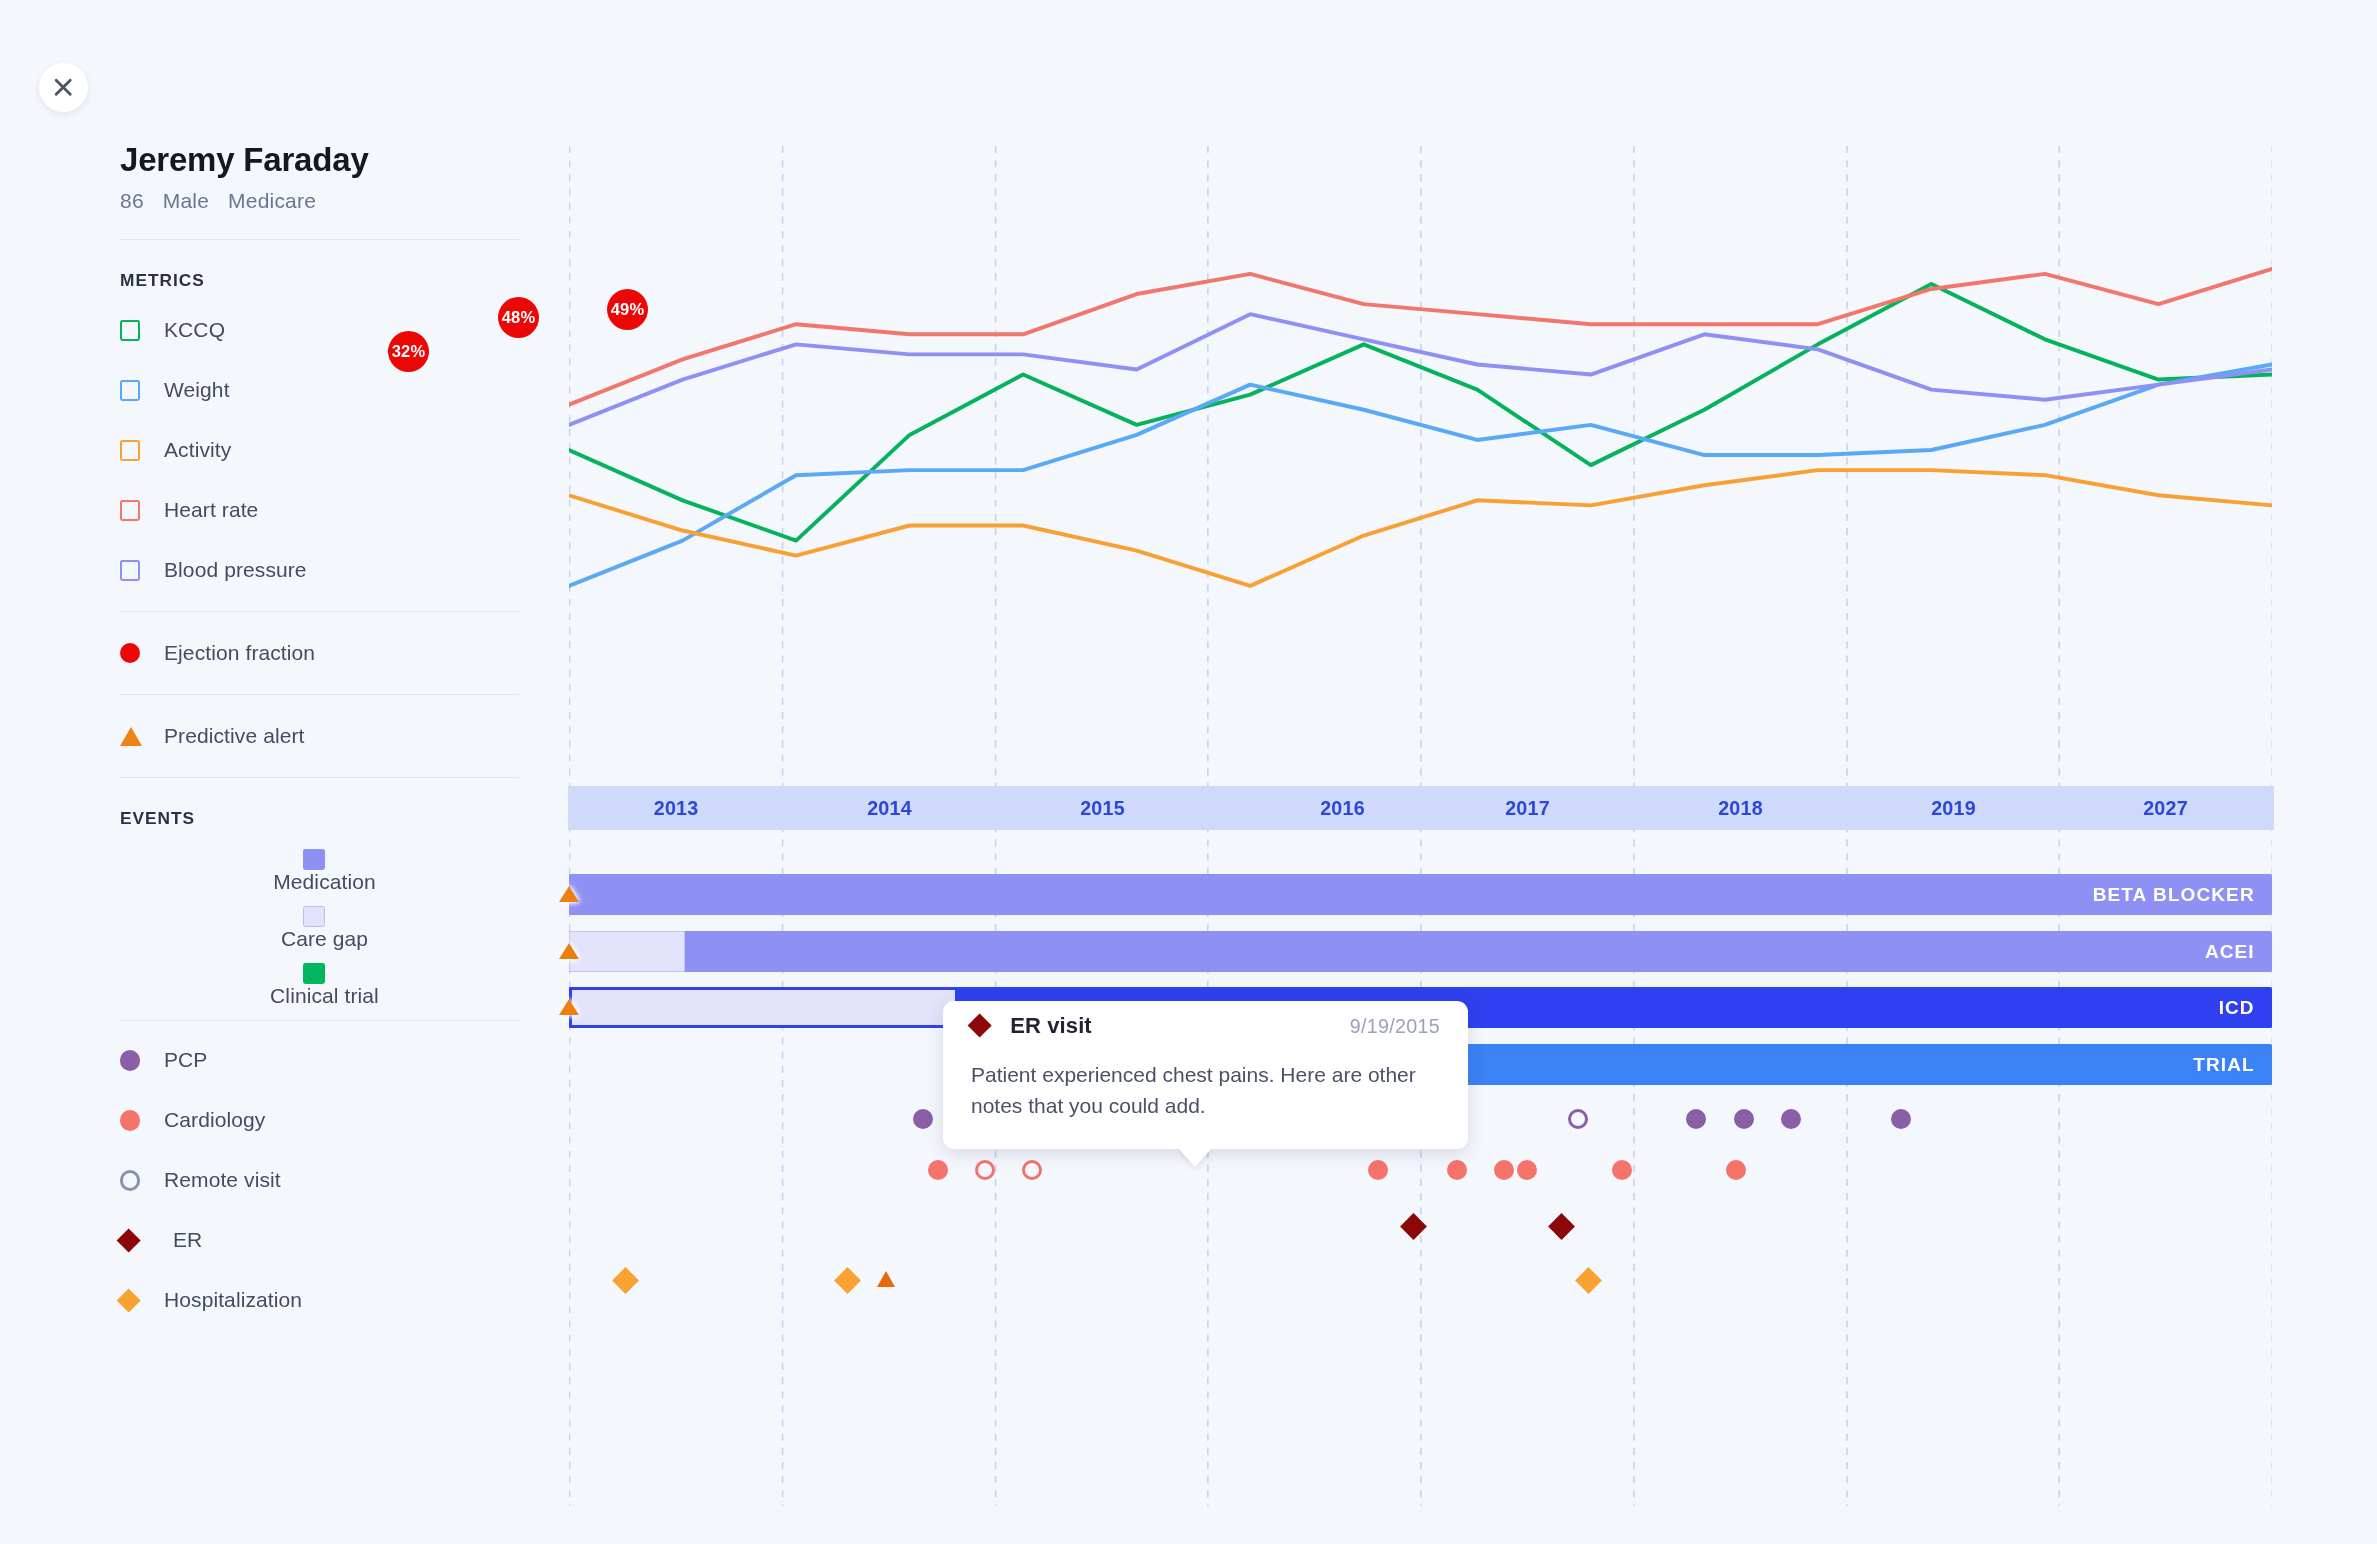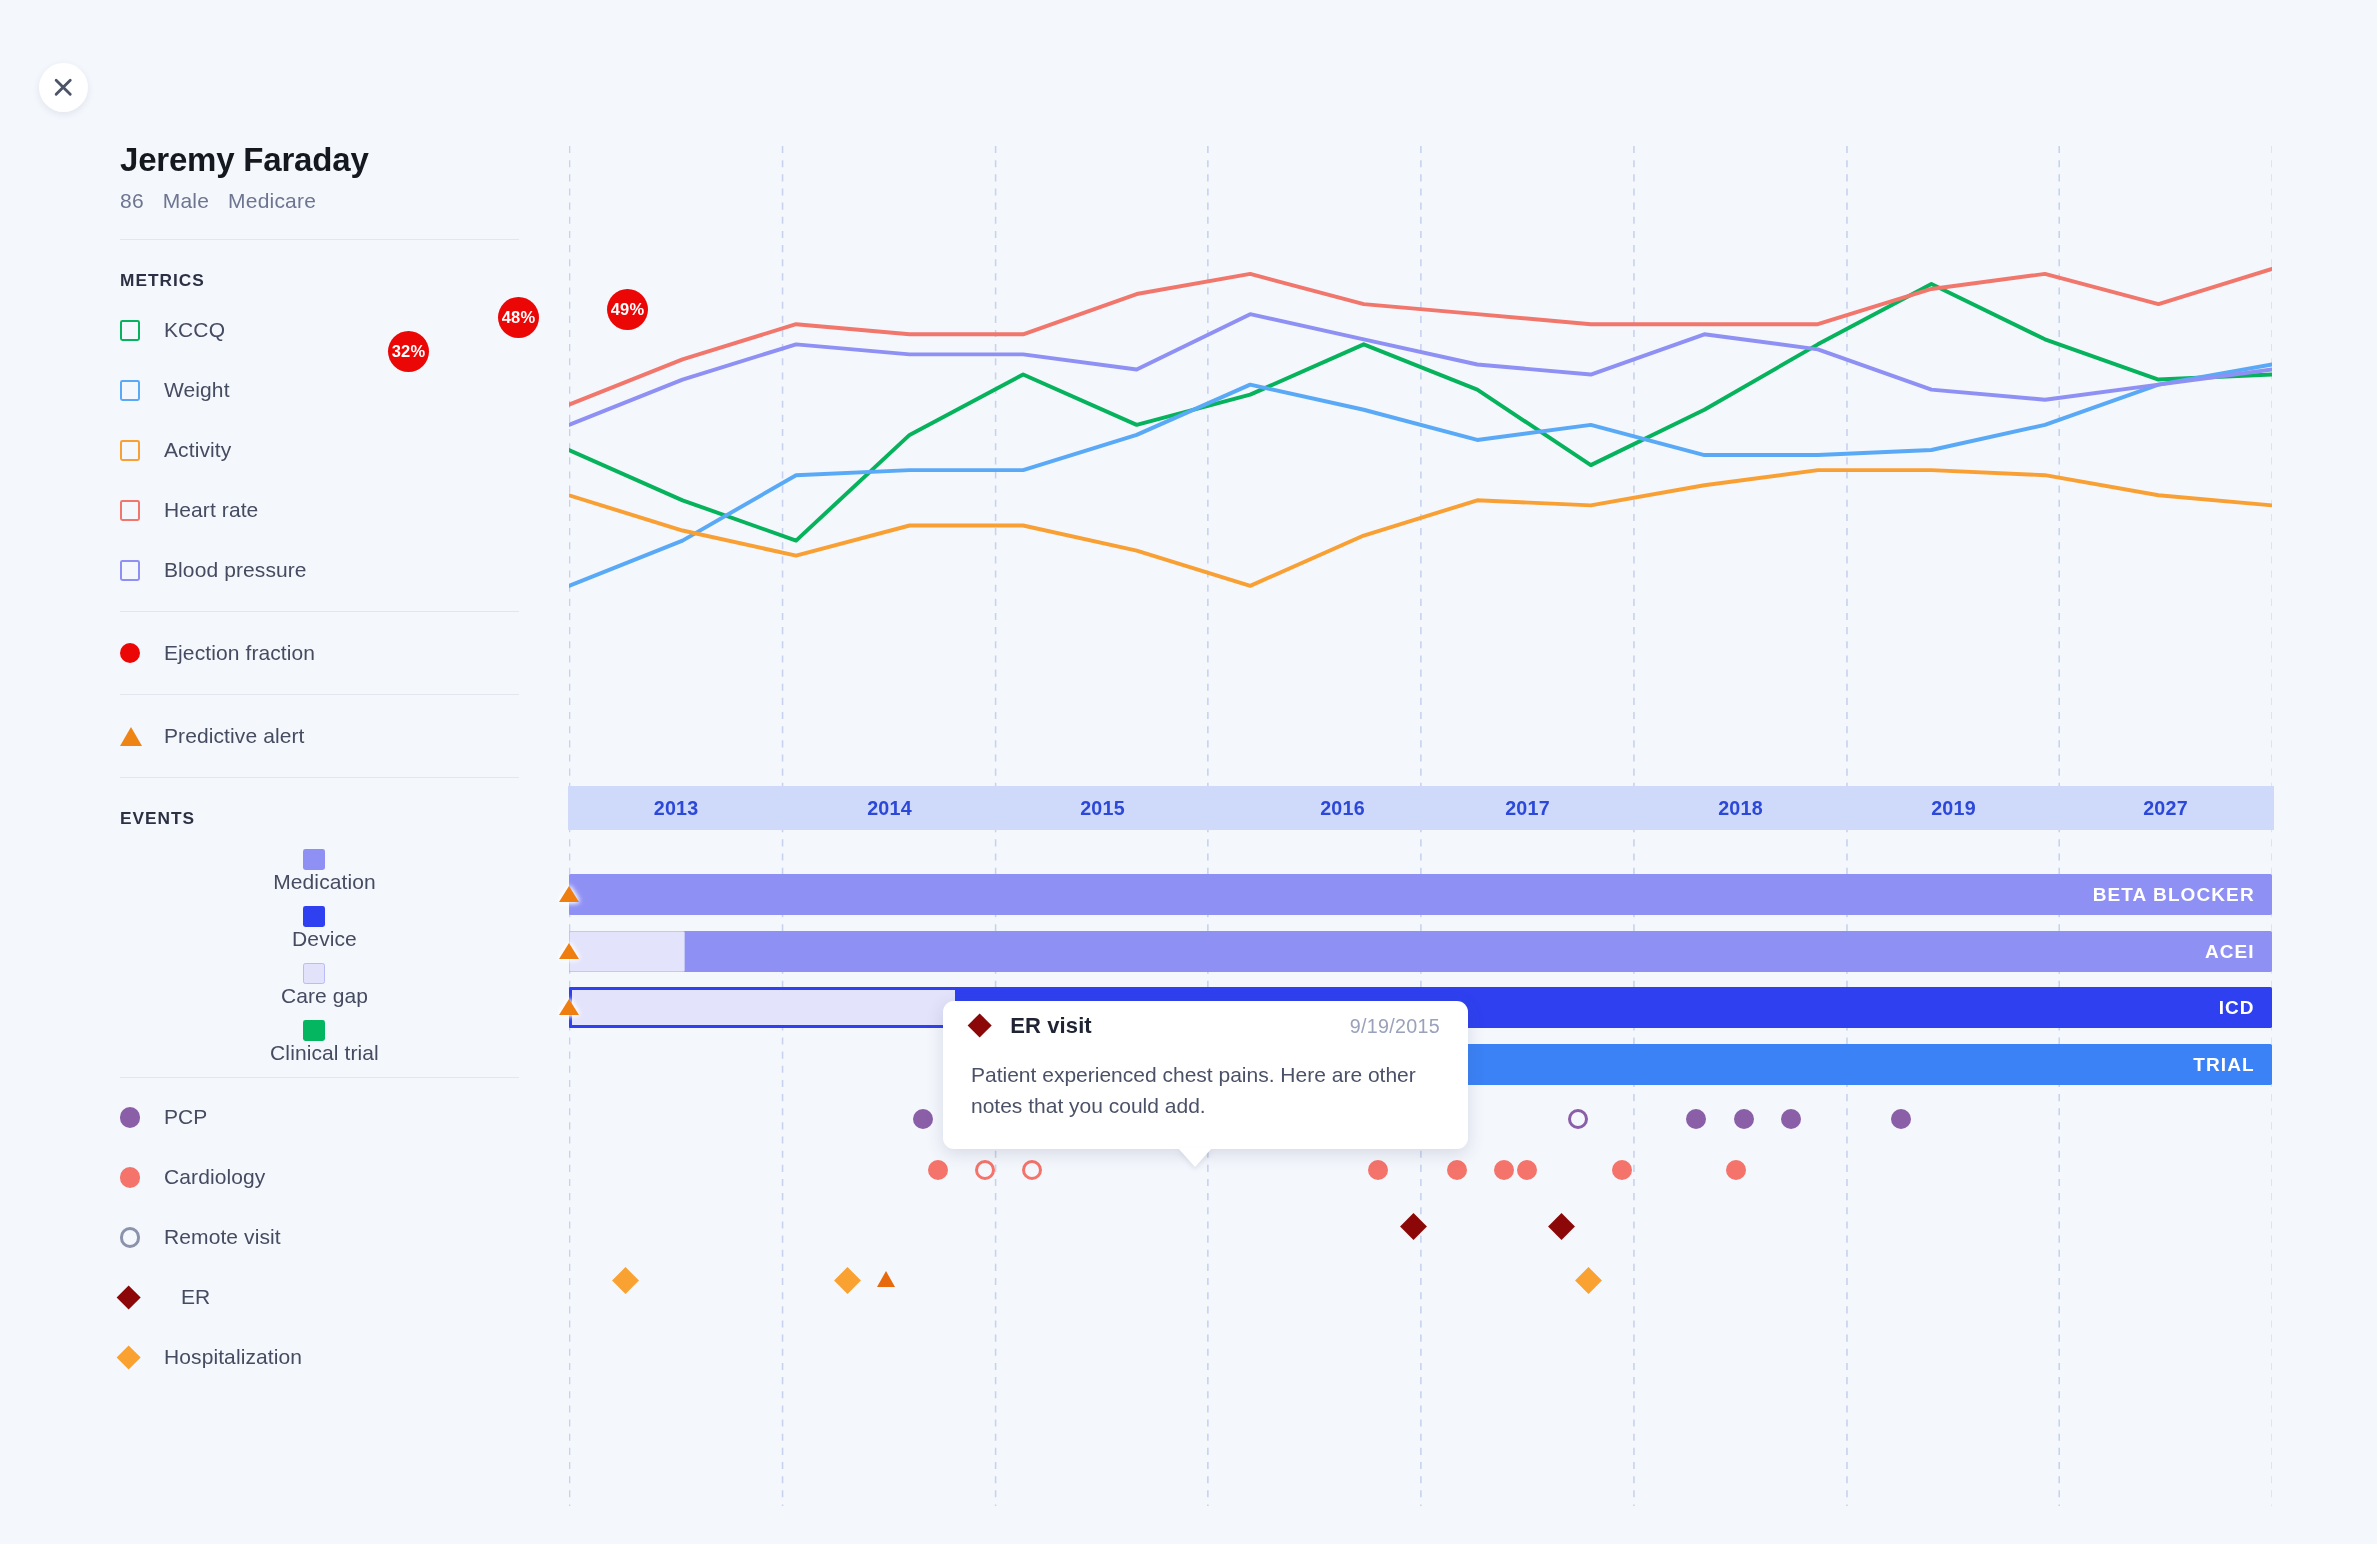--- a/index.html
+++ b/index.html
@@ -345,32 +345,26 @@
   <div class="section-title">EVENTS</div>
 
   <div class="legend-row tight">
     <span class="swatch-wrap">
       <span class="sq-solid" style="background:#8e90f4"></span>
     </span>
     <span class="legend-label">Medication</span>
   </div>
   <div class="legend-row tight">
     <span class="swatch-wrap">
-      <span class="sq-solid" style="background:#2e40ef"></span>
-    </span>
-    <span class="legend-label">Device</span>
+      <span class="sq-gap"></span>
+    </span>
+    <span class="legend-label">Care gap</span>
   </div>
   <div class="legend-row tight">
     <span class="swatch-wrap">
-      <span class="sq-gap"></span>
-    </span>
-    <span class="legend-label">Care gap</span>
-  </div>
-  <div class="legend-row tight">
-    <span class="swatch-wrap">
       <span class="sq-solid" style="background:#05b661"></span>
     </span>
     <span class="legend-label">Clinical trial</span>
   </div>
 
   <div class="divider" style="margin-top:6.3px"></div>
 
   <div class="legend-row" style="margin-top:20.4px">
     <span class="swatch-wrap">
       <span class="dot-solid" style="background:#8a5fa8"></span>
@@ -386,21 +380,21 @@
   <div class="legend-row">
     <span class="swatch-wrap">
       <span class="dot-hollow"></span>
     </span>
     <span class="legend-label">Remote visit</span>
   </div>
   <div class="legend-row">
     <span class="swatch-wrap">
       <span class="diamond" style="background:#8c0808"></span>
     </span>
-    <span class="legend-label" style="margin-left:17px">ER</span>
+    <span class="legend-label" style="margin-left:9px">ER</span>
   </div>
   <div class="legend-row">
     <span class="swatch-wrap">
       <span class="diamond" style="background:#f9a131"></span>
     </span>
     <span class="legend-label">Hospitalization</span>
   </div>
 
 </div>
 

